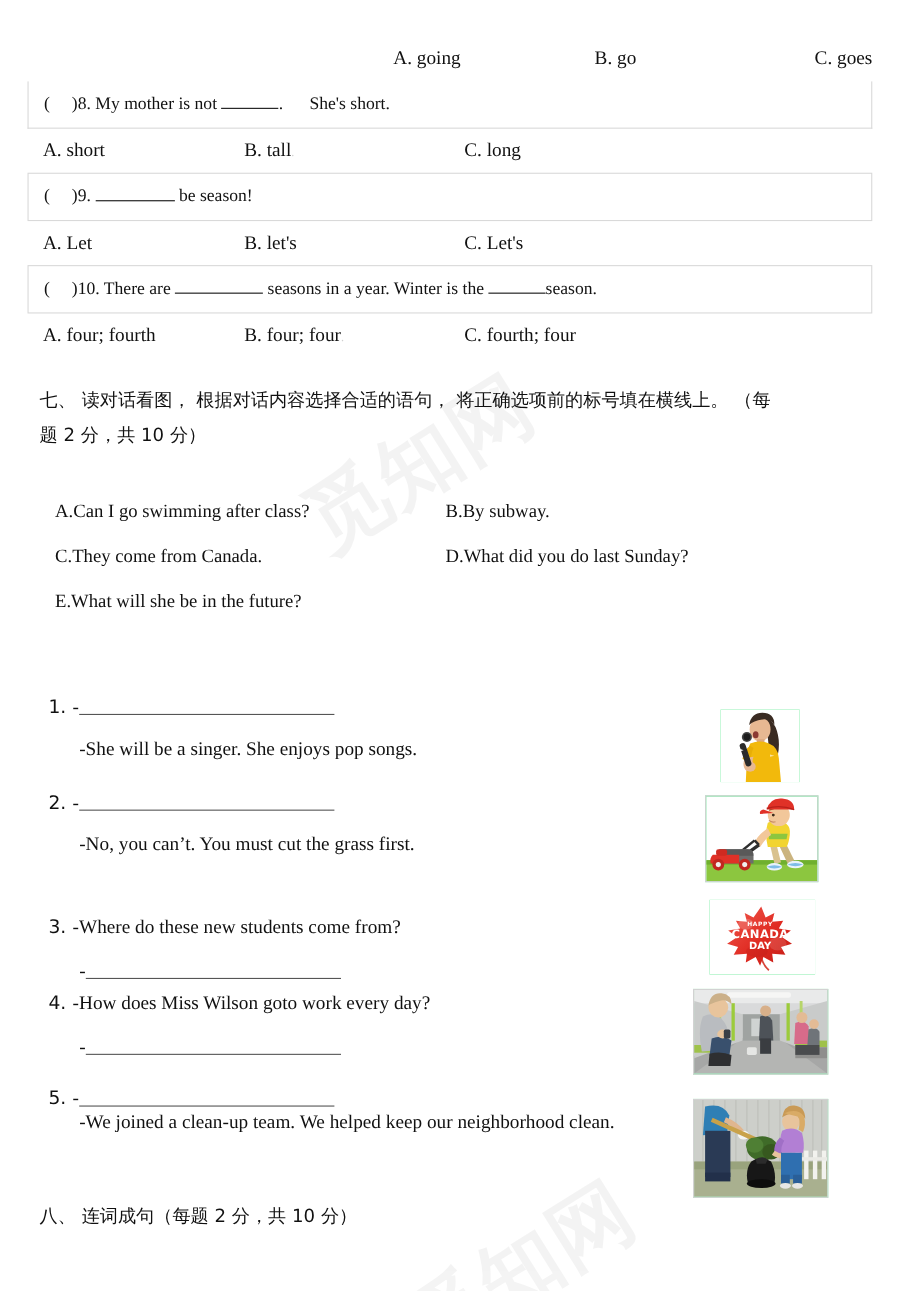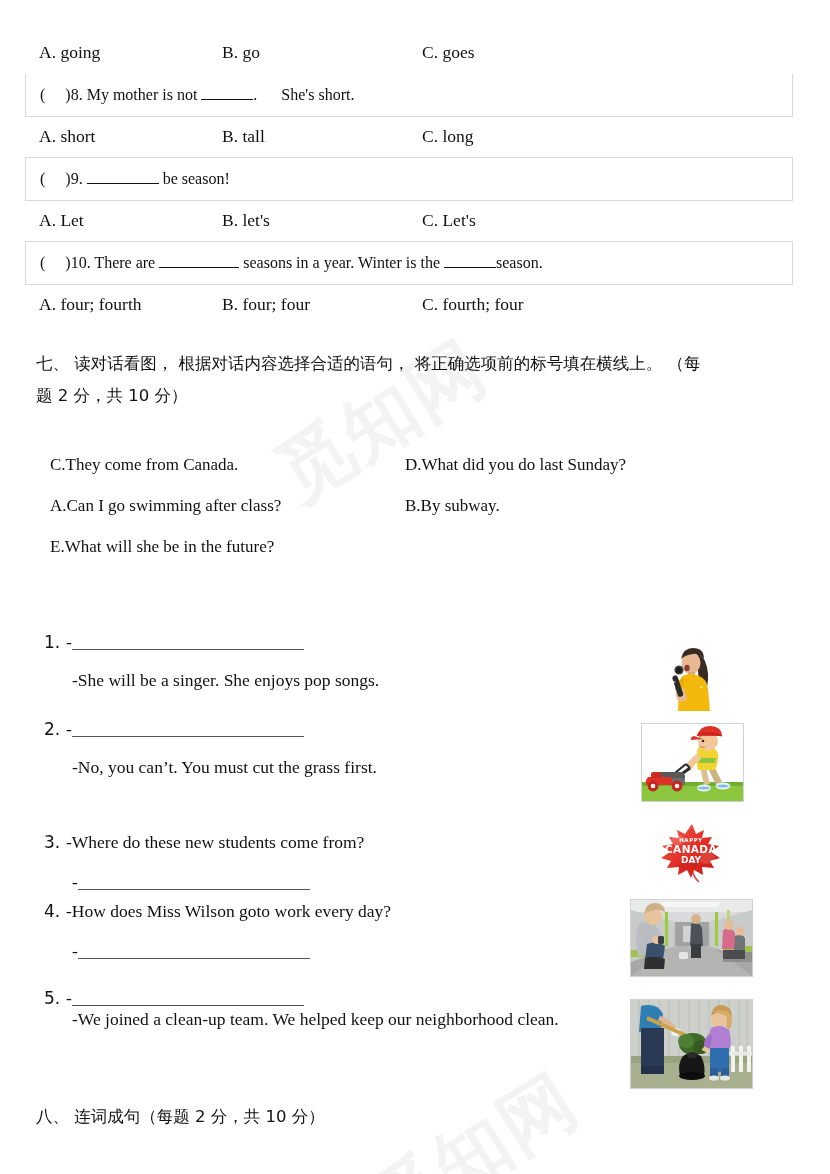--- a/index.html
+++ b/index.html
@@ -95,21 +95,21 @@
 </head>
 <body>
 
 <div class="page">
 
   <div class="wm wm-mid">觅知网</div>
   <div class="wm wm-bot">觅知网</div>
 
   <div class="mcq-block" style="top:42px;">
 
-    <div class="opt-row" style="padding-top:0;padding-bottom:10px;">
+    <div class="opt-row" style="padding-top:0;padding-bottom:10px;justify-content:flex-end;">
       <span class="o o1">A. going</span>
       <span class="o o2">B. go</span>
       <span class="o o3">C. goes</span>
     </div>
 
     <div class="stem-box open-top">
       <span>(</span>
       <span class="sp"></span><span>)8.</span>
       <span>My mother is not</span>
       <span class="blank-inline bl-sm"></span><span>.</span>
@@ -152,26 +152,26 @@
     </div>
   </div>
 
   <div class="cn" style="position:absolute;left:36px;top:348px;width:768px;">
     <div>七、 读对话看图， 根据对话内容选择合适的语句， 将正确选项前的标号填在横线上。 （每</div>
     <div>题 2 分，共 10 分）</div>
   </div>
 
   <div style="position:absolute;left:50px;top:455px;width:740px;">
     <div class="bank-row" style="margin-bottom:21px;">
+      <span class="bank-col1">A.Can I go swimming after class?</span>
+      <span>B.By subway.</span>
+    </div>
+    <div class="bank-row" style="margin-bottom:21px;">
       <span class="bank-col1">C.They come from Canada.</span>
       <span>D.What did you do last Sunday?</span>
-    </div>
-    <div class="bank-row" style="margin-bottom:21px;">
-      <span class="bank-col1">A.Can I go swimming after class?</span>
-      <span>B.By subway.</span>
     </div>
     <div class="bank-row">
       <span class="bank-col1">E.What will she be in the future?</span>
     </div>
   </div>
 
   <div style="position:absolute;left:44px;top:632px;">
     <div>
       <span class="qnum">1.</span><span class="qtext">-</span><span class="answer-line"></span>
     </div>
@@ -419,15 +419,15 @@
       <path d="M78 34 q-6 6 -5 14 l6 2 q0 -9 3 -13z" fill="#a06fc6"></path>
       <path d="M72 48 q4 3 9 3" stroke="#e8c49c" stroke-width="4.4" fill="none"></path>
       <rect x="79" y="48" width="19" height="24" fill="#2f6fb0"></rect>
       <rect x="79" y="68" width="8" height="8" fill="#2a5f98"></rect>
       <rect x="90" y="68" width="8" height="8" fill="#2a5f98"></rect>
       <ellipse cx="83" cy="78" rx="5" ry="2.6" fill="#e7e7e5"></ellipse>
       <ellipse cx="94" cy="78" rx="5" ry="2.6" fill="#e7e7e5"></ellipse>
     </svg>
   </div>
 
-  <div class="cn" style="position:absolute;left:36px;top:1090px;width:700px;margin-top:11px;">八、 连词成句（每题 2 分，共 10 分）</div>
+  <div class="cn" style="position:absolute;left:36px;top:1090px;width:700px;">八、 连词成句（每题 2 分，共 10 分）</div>
 
 </div>
 
 </body></html>

